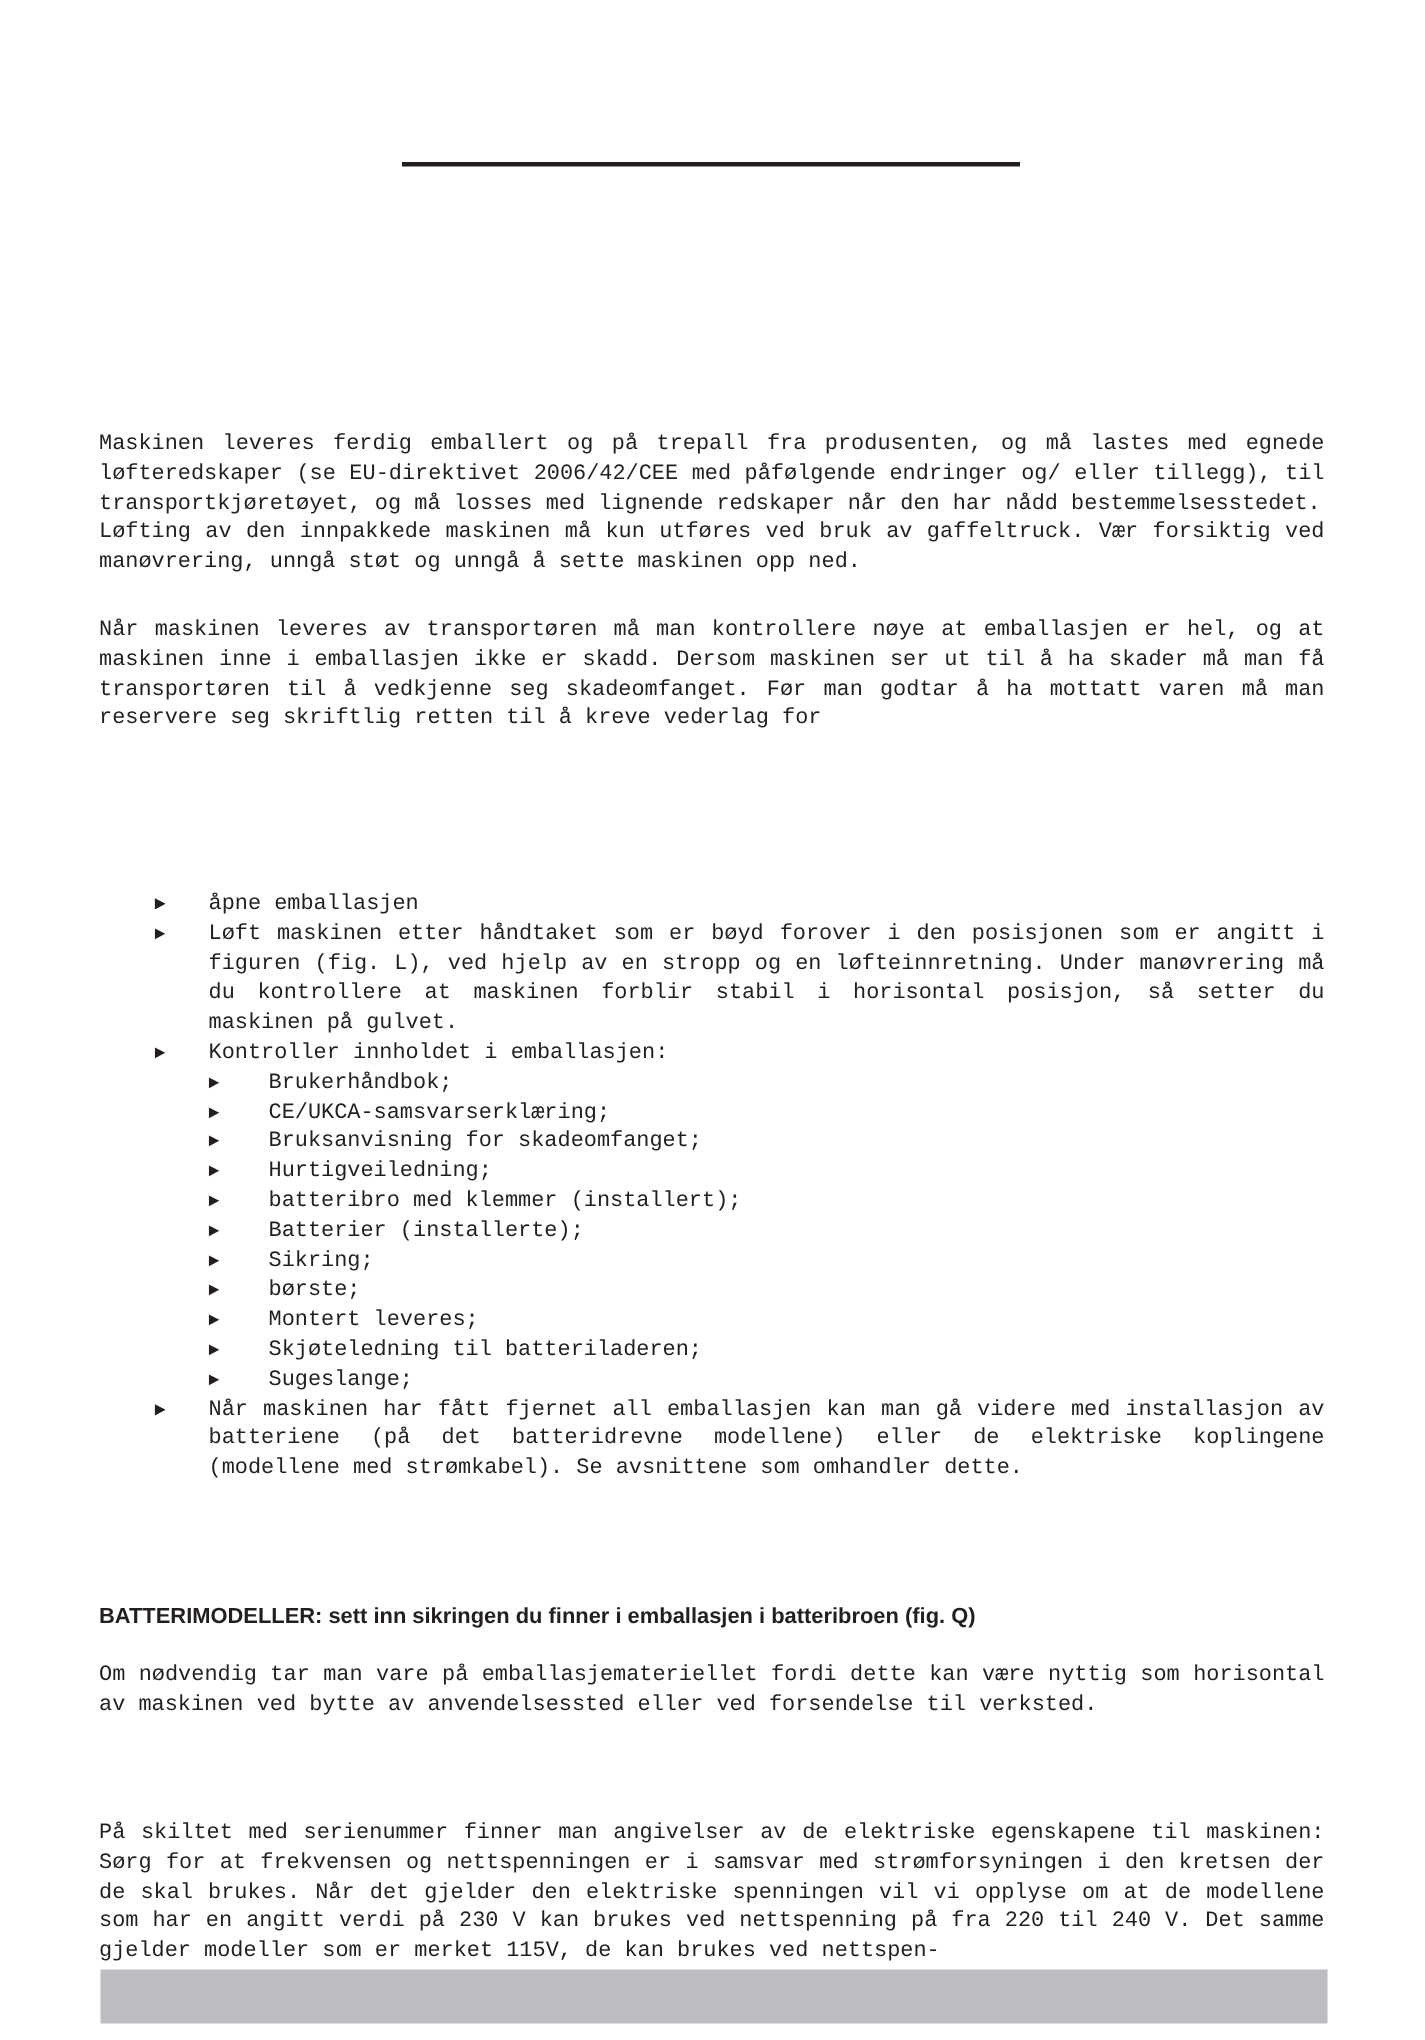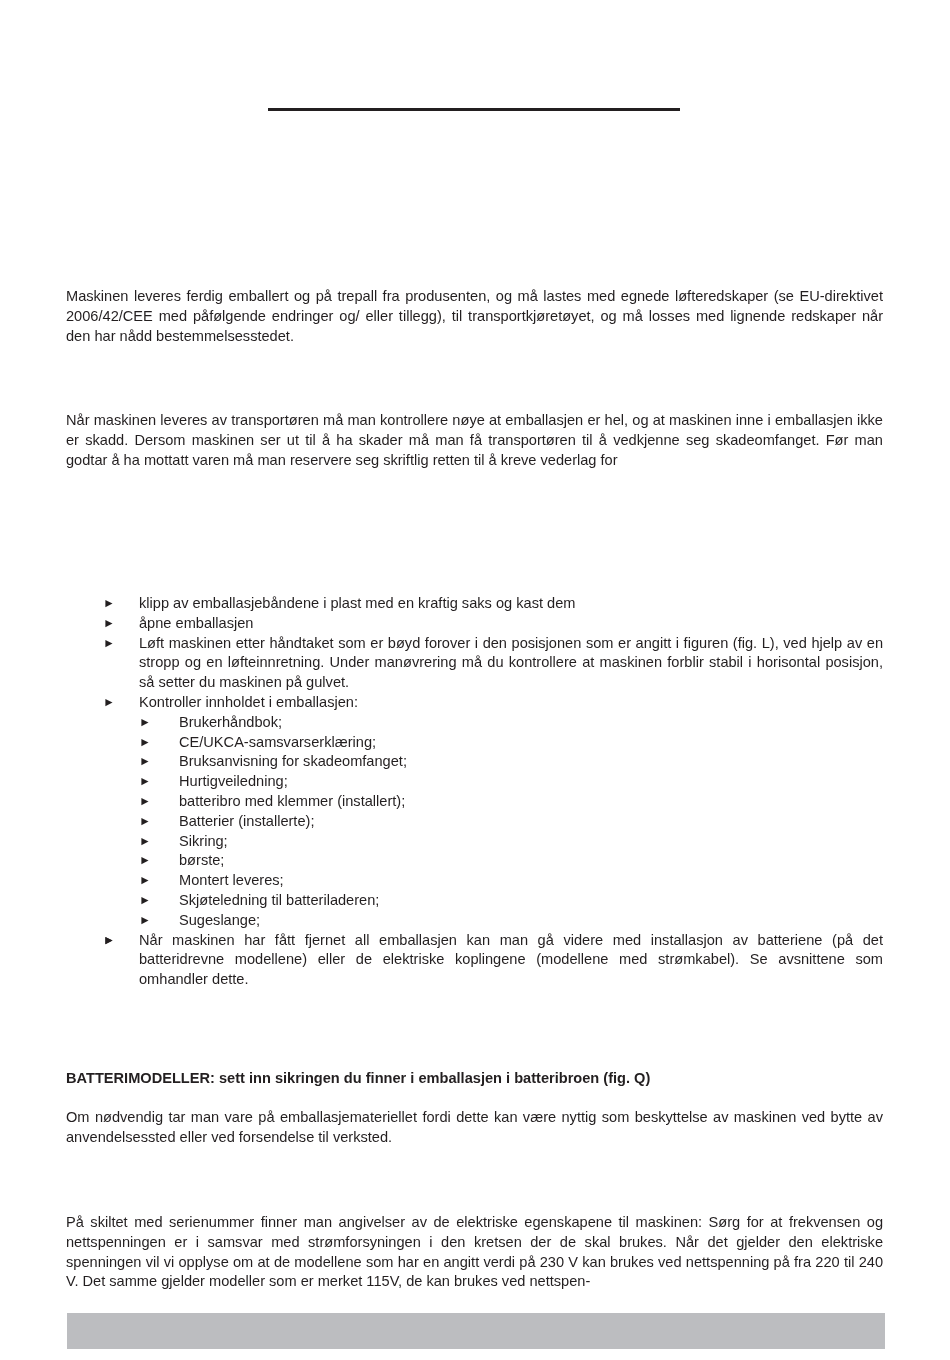--- a/index.html
+++ b/index.html
@@ -8,21 +8,21 @@
       font-family: "Liberation Sans", sans-serif;
       color: #231f20;
       font-size: 14.6px;
     }
     .title-rule {
       position: absolute; left: 268px; top: 108px; width: 412px; height: 3px;
       background: #231f20;
     }
     .block {
       position: absolute; left: 66px; width: 817px;
-      line-height: 19.8px; text-align: justify;
+      line-height: 19.8px; text-align: justify; font-family: Liberation Mono, monospace;
     }
     .block p { margin: 0; }
     .p1 { top: 287px; }
     .p2 { top: 411px; }
     .p3 { top: 594px; }
     .list { list-style: none; margin: 0; padding: 0; }
     .list li { position: relative; padding-left: 73px; text-align: justify; }
     .list li .bullet {
       position: absolute; left: 37px; top: 0; font-size: 12px; line-height: 19.8px;
     }
@@ -40,29 +40,30 @@
       background: #bcbdc0;
     }
   </style>
 </head>
 <body>
 
 <div class="title-rule"></div>
 
 <div class="block p1">
   <p>Maskinen leveres ferdig emballert og på trepall fra produsenten, og må lastes med egnede løfteredskaper (se EU-direktivet 2006/42/CEE med påfølgende endringer og/ eller tillegg), til transportkjøretøyet, og må losses med lignende redskaper når den har nådd bestemmelsesstedet.</p>
+  <p>Løfting av den innpakkede maskinen må kun utføres ved bruk av gaffeltruck. Vær forsiktig ved manøvrering, unngå støt og unngå å sette maskinen opp ned.</p>
 </div>
 
 <div class="block p2">
   <p>Når maskinen leveres av transportøren må man kontrollere nøye at emballasjen er hel, og at maskinen inne i emballasjen ikke er skadd. Dersom maskinen ser ut til å ha skader må man få transportøren til å vedkjenne seg skadeomfanget. Før man godtar å ha mottatt varen må man reservere seg skriftlig retten til å kreve vederlag for</p>
 </div>
 
 <div class="block p3">
   <ul class="list">
-    <li><span class="bullet">►</span><span>klipp av emballasjebåndene i plast med en kraftig saks og kast dem</span></li>
+    <li><span class="bullet">►</span></li>
     <li><span class="bullet">►</span><span>åpne emballasjen</span></li>
     <li><span class="bullet">►</span><span>Løft maskinen etter håndtaket som er bøyd forover i den posisjonen som er angitt i figuren (fig. L), ved hjelp av en stropp og en løfteinnretning. Under manøvrering må du kontrollere at maskinen forblir stabil i horisontal posisjon, så setter du maskinen på gulvet.</span></li>
     <li><span class="bullet">►</span><span>Kontroller innholdet i emballasjen:</span>
       <ul class="sublist">
         <li><span class="bullet">►</span><span>Brukerhåndbok;</span></li>
         <li><span class="bullet">►</span><span>CE/UKCA-samsvarserklæring;</span></li>
         <li><span class="bullet">►</span><span>Bruksanvisning for skadeomfanget;</span></li>
         <li><span class="bullet">►</span><span>Hurtigveiledning;</span></li>
         <li><span class="bullet">►</span><span>batteribro med klemmer (installert);</span></li>
         <li><span class="bullet">►</span><span>Batterier (installerte);</span></li>
@@ -74,20 +75,20 @@
       </ul>
     </li>
     <li><span class="bullet">►</span></li>
     <li><span class="bullet">►</span><span>Når maskinen har fått fjernet all emballasjen kan man gå videre med installasjon av batteriene (på det batteridrevne modellene) eller de elektriske koplingene (modellene med strømkabel). Se avsnittene som omhandler dette.</span></li>
   </ul>
 </div>
 
 <div class="center-bold">BATTERIMODELLER: sett inn sikringen du finner i emballasjen i batteribroen (fig. Q)</div>
 
 <div class="block p4">
-  <p>Om nødvendig tar man vare på emballasjemateriellet fordi dette kan være nyttig som beskyttelse av maskinen ved bytte av anvendelsessted eller ved forsendelse til verksted.</p>
+  <p>Om nødvendig tar man vare på emballasjemateriellet fordi dette kan være nyttig som horisontal av maskinen ved bytte av anvendelsessted eller ved forsendelse til verksted.</p>
 </div>
 
 <div class="block p5">
   <p>På skiltet med serienummer finner man angivelser av de elektriske egenskapene til maskinen: Sørg for at frekvensen og nettspenningen er i samsvar med strømforsyningen i den kretsen der de skal brukes. Når det gjelder den elektriske spenningen vil vi opplyse om at de modellene som har en angitt verdi på 230 V kan brukes ved nettspenning på fra 220 til 240 V. Det samme gjelder modeller som er merket 115V, de kan brukes ved nettspen-</p>
 </div>
 
 <div class="footer-bar"></div>
 
 </body></html>

